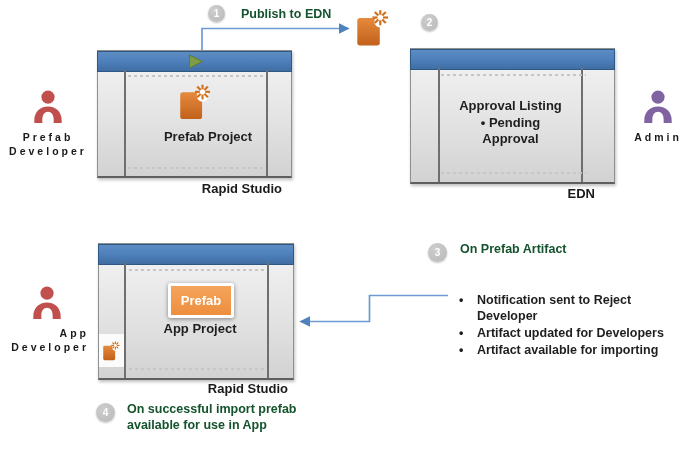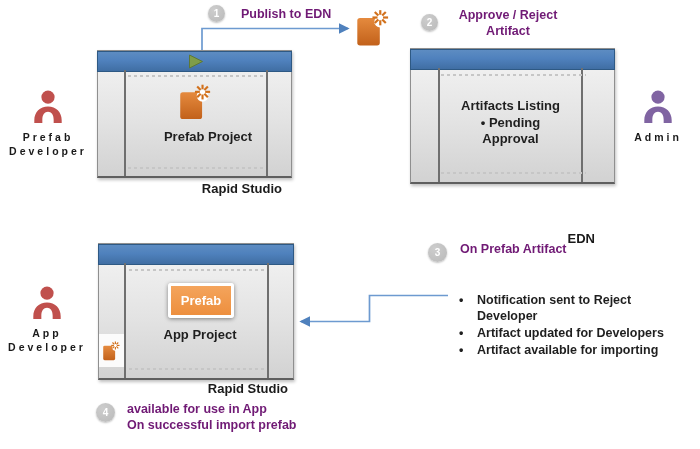--- a/index.html
+++ b/index.html
@@ -32,21 +32,21 @@
   .actor svg{display:block;margin:0 auto;}
   .actor-label{font-size:10.5px;font-weight:700;letter-spacing:3px;line-height:14px;margin-top:6px;color:#1a1a1a;}
   
   .step-circle{
     position:absolute;border-radius:50%;background:radial-gradient(circle at 35% 30%,#cdcdcd,#b9b9b9);
     color:#ffffff;font-size:10px;font-weight:700;display:flex;align-items:center;justify-content:center;
     box-shadow:0 1px 2px rgba(0,0,0,.25);
   }
   .c16{width:17px;height:17px;}
   .c18{width:19px;height:19px;}
-  .note{position:absolute;font-size:12.5px;font-weight:700;line-height:16px;color:#701a75;}
+  .note{position:absolute;font-size:12.5px;font-weight:700;line-height:16px;color:#14532d;}
   .note.center{text-align:center;}
   
   .bullets{position:absolute;font-size:12.5px;font-weight:700;line-height:16px;}
   .o-item{display:flex;margin-bottom:1px;}
   .o-item .b{width:18px;flex:0 0 18px;}
   .o-item .t{width:200px;}
   
   .edn-title{font-size:13px;font-weight:700;}
   .edn-item{width:92px;margin:2px auto 8px;font-size:13px;font-weight:700;text-align:center;line-height:16px;}
   
@@ -131,49 +131,45 @@
       <line x1="27.5" y1="11.5" x2="27.5" y2="17"></line>
         <line x1="25.4" y1="10.6" x2="21.5" y2="14.5"></line>
       <line x1="24.5" y1="8.5" x2="19" y2="8.5"></line>
         <line x1="25.4" y1="6.4" x2="21.5" y2="2.5"></line>
       <line x1="27.5" y1="5.5" x2="27.5" y2="0.5"></line>
         <line x1="29.6" y1="6.4" x2="33.5" y2="2.5"></line>
     </g>
   </svg>
 
   <div class="step-circle c16" style="left:421px;top:14px;">2</div>
-  <div class="note center" style="left:448px;top:7px;width:120px;">
-    <div>Approve / Reject</div>
-    <div>Artifact</div>
-  </div>
 
   <div class="win" style="left:410px;top:48px;width:203px;height:133px;">
     <div class="titlebar"></div>
     <div class="vline" style="left:27px;"></div>
     <div class="vline" style="right:31px;"></div>
     <div class="texline" style="top:25px;"></div>
     <div class="texline" style="bottom:8px;"></div>
     <div class="win-content" style="left:29px;right:33px;top:49px;">
-      <div class="edn-title">Artifacts Listing</div>
+      <div class="edn-title">Approval Listing</div>
       <div class="edn-item"><span>•</span> <span>Pending Approval</span></div>
     </div>
   </div>
-  <div class="win-caption" style="left:410px;top:186px;width:185px;margin-top:45px;">EDN</div>
+  <div class="win-caption" style="left:410px;top:186px;width:185px;">EDN</div>
 
   <div class="actor" style="left:616px;top:90px;">
     <svg width="34" height="34" viewBox="0 0 36 36">
       <circle cx="18" cy="7.5" r="7" fill="#8064a2"></circle>
       <path d="M3.5,35 L3.5,32 C3.5,23.5 9.5,17.5 18,17.5 C26.5,17.5 32.5,23.5 32.5,32 L32.5,35 L24,35 L24,31.5 C24,26 21.5,23 18,23 C14.5,23 12,26 12,31.5 L12,35 Z" fill="#8064a2"></path>
     </svg>
     <div class="actor-label">
       <div>Admin</div>
     </div>
   </div>
 
-  <div class="actor" style="left:5px;top:286px;">
+  <div class="actor" style="left:5px;top:286px;text-align:right;">
     <svg width="34" height="34" viewBox="0 0 36 36">
       <circle cx="18" cy="7.5" r="7" fill="#c0504d"></circle>
       <path d="M3.5,35 L3.5,32 C3.5,23.5 9.5,17.5 18,17.5 C26.5,17.5 32.5,23.5 32.5,32 L32.5,35 L24,35 L24,31.5 C24,26 21.5,23 18,23 C14.5,23 12,26 12,31.5 L12,35 Z" fill="#c0504d"></path>
     </svg>
     <div class="actor-label">
       <div>App</div>
       <div>Developer</div>
     </div>
   </div>
 
@@ -193,21 +189,21 @@
           <line x1="27.5" y1="11.5" x2="27.5" y2="17"></line>
             <line x1="25.4" y1="10.6" x2="21.5" y2="14.5"></line>
           <line x1="24.5" y1="8.5" x2="19" y2="8.5"></line>
             <line x1="25.4" y1="6.4" x2="21.5" y2="2.5"></line>
           <line x1="27.5" y1="5.5" x2="27.5" y2="0.5"></line>
             <line x1="29.6" y1="6.4" x2="33.5" y2="2.5"></line>
         </g>
       </svg>
     </div>
     <div class="prefab-btn" style="left:69px;top:39px;width:60px;height:29px;">Prefab</div>
-    <div class="win-content" style="left:27px;right:26px;top:83px;padding-left:7px;">App Project</div>
+    <div class="win-content" style="left:27px;right:26px;top:77px;padding-left:7px;">App Project</div>
   </div>
   <div class="win-caption" style="left:98px;top:381px;width:190px;">Rapid Studio</div>
 
   <div class="step-circle c18" style="left:428px;top:243px;">3</div>
   <div class="note" style="left:460px;top:241px;">
     <div>On Prefab Artifact</div>
   </div>
 
   <div class="bullets" style="left:459px;top:292px;">
     <div class="o-item">
@@ -219,17 +215,17 @@
       <span class="t">Artifact updated for Developers</span>
     </div>
     <div class="o-item">
       <span class="b">•</span>
       <span class="t">Artifact available for importing</span>
     </div>
   </div>
 
   <div class="step-circle c18" style="left:96px;top:403px;">4</div>
   <div class="note" style="left:127px;top:401px;">
+    <div>On successful import prefab</div>
     <div>available for use in App</div>
-    <div>On successful import prefab</div>
   </div>
 
 </div>
 
 </body></html>

